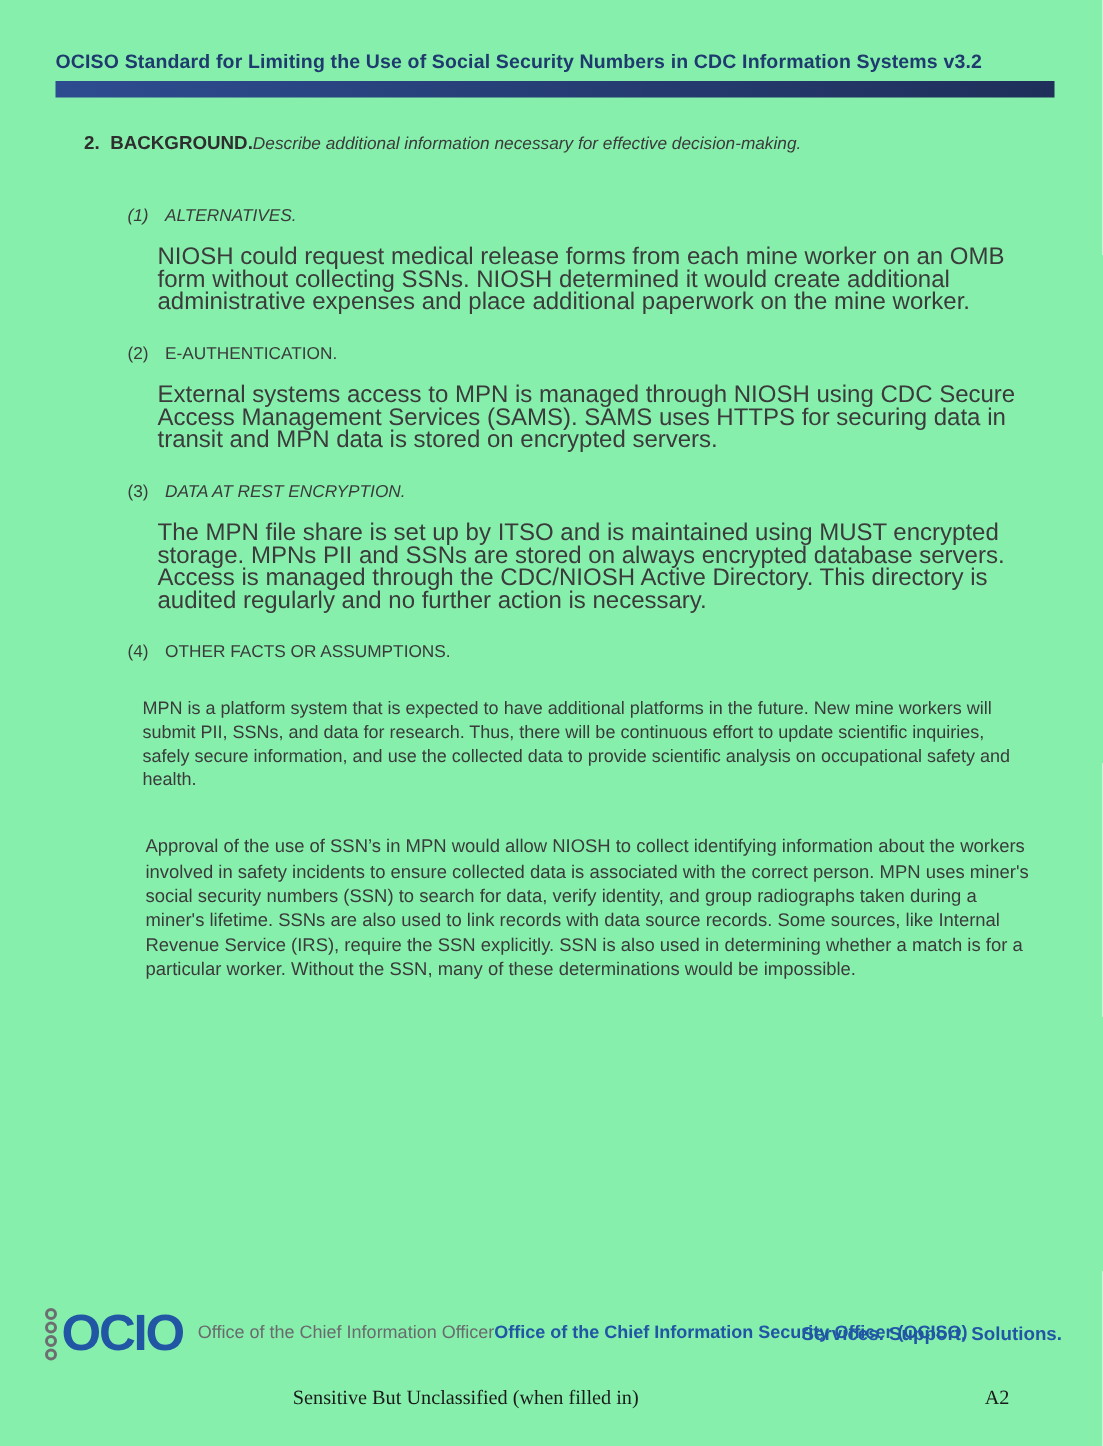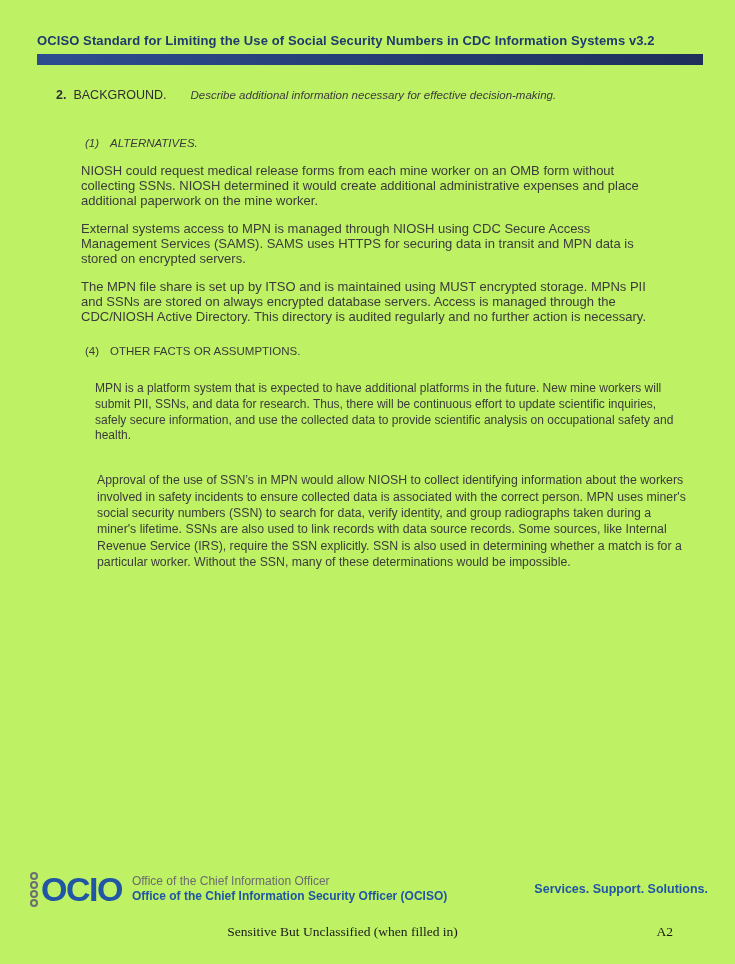--- a/index.html
+++ b/index.html
@@ -1,19 +1,19 @@
 <!DOCTYPE html>
 <html><head>
 <meta charset="utf-8">
 <style>
   html,body{margin:0;padding:0;background:#fff;}
   .page{
     position:relative;
     width:735px;height:964px;
-    background:#bef264;
+    background:#86efac;
     font-family:"Liberation Sans","DejaVu Sans",sans-serif;
     color:#3b3b3b;
     overflow:hidden;
   }
   .content{position:absolute;left:37px;top:0;width:666px;}
 
   
   .doc-title{
     margin:33px 0 0 0;
     font-size:13px;line-height:15px;font-weight:bold;
@@ -21,69 +21,69 @@
     letter-spacing:.1px;
   }
   .title-rule{
     margin-top:6px;height:11px;width:666px;
     background:linear-gradient(to right,#2d4c90,#1f2f5a);
   }
 
   
   .sec-head{margin:23px 0 0 19px;font-size:12.5px;line-height:15px;color:#2e2e2e;}
   .sec-head .num{font-weight:bold;margin-right:7px;}
-  .sec-head .ttl{font-weight:normal;margin-right:24px;}
+  .sec-head .ttl{font-weight:bold;margin-right:0;}
   .sec-head .instr{font-style:italic;font-weight:normal;font-size:11.5px;color:#3b3b3b;}
 
   .sec3-head{
     margin:31px 0 0 0;width:648px;
     text-indent:19px;
     font-size:12.5px;line-height:15px;color:#2e2e2e;
   }
 
   
   .item-head{margin:20px 0 0 48px;font-size:11.5px;line-height:14px;color:#3b3b3b;}
   .item-head .inum{display:inline-block;width:25px;}
   .item-head.mt-big{margin-top:33px;font-style:italic;}
   .item-head.mt-big4{}
   .item-head .ititle.it{font-style:italic;}
 
   .item-body{
-    margin:13px 0 0 44px;width:588px;
-    font-size:13px;line-height:15px;color:#3b3b3b;
+    margin:13px 0 0 68px;width:588px;
+    font-size:16px;line-height:15px;color:#3b3b3b;
   }
   .item-body.large{
     margin:23px 0 0 58px;width:592px;
     font-size:12px;line-height:15.8px;
   }
   .sec-body{
     margin:28px 0 0 60px;width:592px;
     font-size:12.3px;line-height:16.4px;color:#3b3b3b;
   }
 
   
   .footer{position:absolute;left:0;top:866px;width:735px;}
   .footer-brand{position:absolute;left:30px;top:4px;display:flex;align-items:center;}
   .logo-rings{display:flex;flex-direction:column;gap:1px;margin-right:3px;margin-top:2px;}
   .ring{width:8px;height:8px;border:2.2px solid #6d6e71;border-radius:50%;box-sizing:border-box;}
   .logo-word{
     font-size:34px;line-height:34px;font-weight:bold;color:#2156a5;
     letter-spacing:-1.5px;margin-right:10px;
   }
-  .brand-text{display:flex;flex-direction:column;justify-content:center;}
+  .brand-text{display:flex;justify-content:center;}
   .brand-line1{font-size:12px;line-height:15px;color:#6a6b6e;}
   .brand-line2{font-size:12px;line-height:15px;font-weight:bold;color:#2156a5;}
   .tagline{
     position:absolute;right:27px;top:16px;
     font-size:12.5px;font-weight:bold;color:#2156a5;
   }
   .class-row{
     position:absolute;left:0;top:58px;width:621px;
     font-family:"Liberation Serif","DejaVu Serif",serif;
-    font-size:13.5px;color:#1a1a1a;text-align:center;padding-left:32px;
+    font-size:13.5px;color:#1a1a1a;text-align:center;
   }
   .page-num{
     position:absolute;right:62px;top:58px;
     font-family:"Liberation Serif","DejaVu Serif",serif;
     font-size:13.5px;color:#1a1a1a;
   }
 </style>
 </head>
 <body>
 
@@ -91,22 +91,24 @@
   <div class="content">
 
     <div class="doc-title">OCISO Standard for Limiting the Use of Social Security Numbers in CDC Information Systems v3.2</div>
     <div class="title-rule"></div>
 
     <p class="sec-head"><span class="num">2.</span><span class="ttl">BACKGROUND.</span><span class="instr">Describe additional information necessary for effective decision-making.</span></p>
 
     <p class="item-head mt-big"><span class="inum">(1)</span><span class="ititle">ALTERNATIVES.</span></p>
     <p class="item-body">NIOSH could request medical release forms from each mine worker on an OMB form without collecting SSNs. NIOSH determined it would create additional administrative expenses and place additional paperwork on the mine worker.</p>
 
+    <p class="item-head"><span class="inum">(2)</span><span class="ititle">E-AUTHENTICATION.</span></p>
     <p class="item-body">External systems access to MPN is managed through NIOSH using CDC Secure Access Management Services (SAMS). SAMS uses HTTPS for securing data in transit and MPN data is stored on encrypted servers.</p>
 
+    <p class="item-head"><span class="inum">(3)</span><span class="ititle it">DATA AT REST ENCRYPTION.</span></p>
     <p class="item-body">The MPN file share is set up by ITSO and is maintained using MUST encrypted storage. MPNs PII and SSNs are stored on always encrypted database servers. Access is managed through the CDC/NIOSH Active Directory. This directory is audited regularly and no further action is necessary.</p>
 
     <p class="item-head mt-big4"><span class="inum">(4)</span><span class="ititle">OTHER FACTS OR ASSUMPTIONS.</span></p>
     <p class="item-body large">MPN is a platform system that is expected to have additional platforms in the future. New mine workers will submit PII, SSNs, and data for research. Thus, there will be continuous effort to update scientific inquiries, safely secure information, and use the collected data to provide scientific analysis on occupational safety and health.</p>
 
 
     <p class="sec-body">Approval of the use of SSN’s in MPN would allow NIOSH to collect identifying information about the workers involved in safety incidents to ensure collected data is associated with the correct person. MPN uses miner's social security numbers (SSN) to search for data, verify identity, and group radiographs taken during a miner's lifetime. SSNs are also used to link records with data source records. Some sources, like Internal Revenue Service (IRS), require the SSN explicitly. SSN is also used in determining whether a match is for a particular worker. Without the SSN, many of these determinations would be impossible.</p>
   </div>
 
   <div class="footer">

